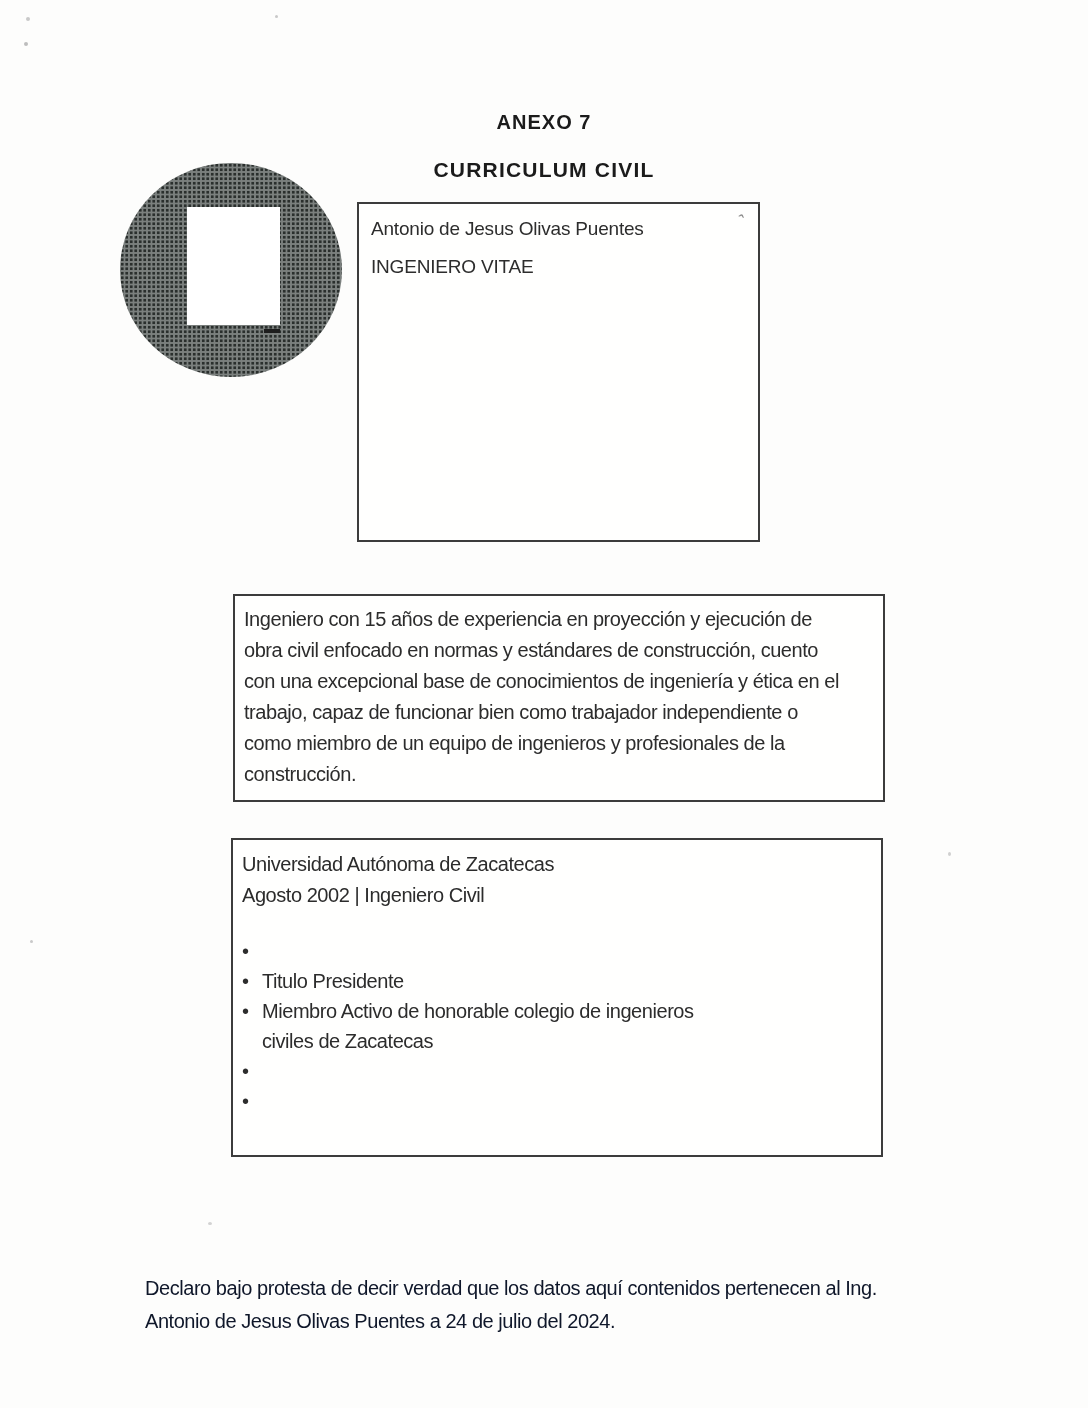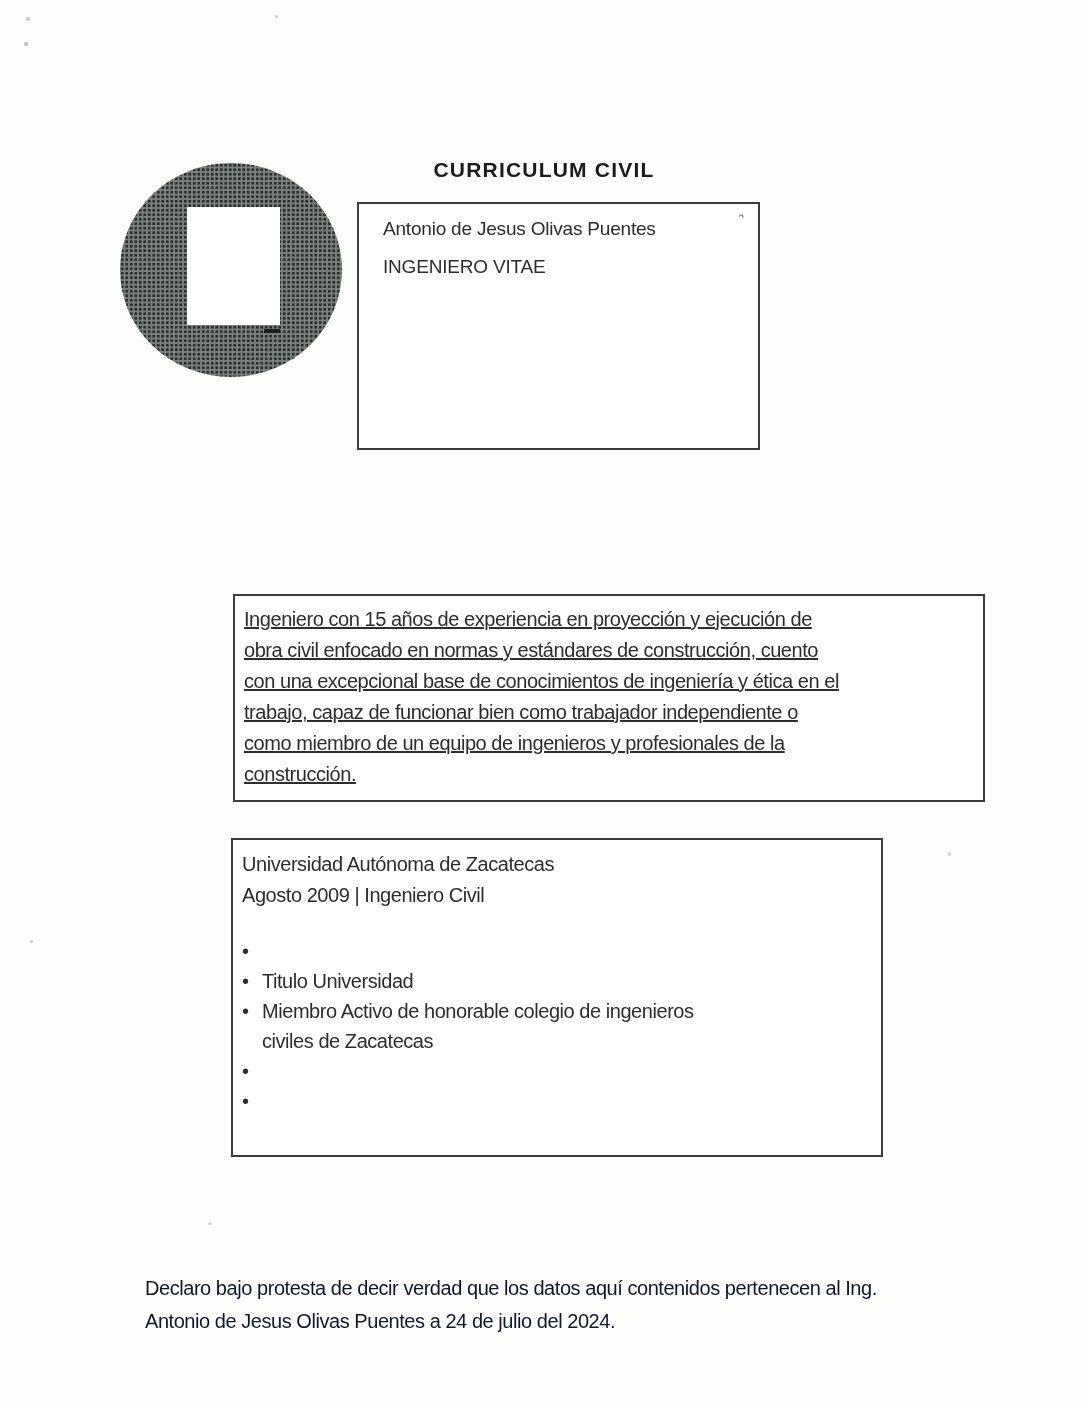--- a/index.html
+++ b/index.html
@@ -26,36 +26,36 @@
   .photo .cutout {
     position:absolute; left:67px; top:44px; width:93px; height:118px;
     background:#ffffff;
   }
   .photo .dash {
     position:absolute; left:144px; top:166px; width:16px; height:4px;
     background:#1e1e1e;
   }
 
   .name-card {
-    position:absolute; left:357px; top:202px; width:403px; height:248px;
+    position:absolute; left:357px; top:202px; width:403px; height:340px;
     border:2px solid #3c3c3c; background:#fffffe;
-    padding:14px 24px; box-sizing:border-box;
+    padding:14px 12px; box-sizing:border-box;
   }
   .name-card .name { font-size:19px; letter-spacing:-0.2px; }
   .name-card .role { font-size:19px; letter-spacing:-0.2px; margin-top:16px; }
   .name-card .tick {
     position:absolute; right:16px; top:8px; color:#8f8f8f; font-size:16px;
     font-weight:700; transform:rotate(18deg);
   }
 
   .bordered-box {
     position:absolute; border:2px solid #3c3c3c; background:#fffffe;
     box-sizing:border-box;
   }
-  .summary-box { left:233px; top:594px; width:752px; min-height:198px; padding:8px 8px 10px 9px;text-decoration:underline; }
+  .summary-box { left:233px; top:594px; width:652px; min-height:198px; padding:8px 8px 10px 9px; }
   .education-box { left:231px; top:838px; width:652px; min-height:319px; padding:9px 8px 0 9px; }
 
   .body-text {
     font-size:20px; line-height:31px; letter-spacing:-0.45px;
     white-space:pre-line; color:#2c2c2c;
   }
   .edu-line { font-size:20px; line-height:31px; letter-spacing:-0.45px; color:#2c2c2c; }
   .bullets { margin-top:25px; }
   .bullet { display:flex; align-items:flex-start; }
   .bullet .marker { flex:none; width:20px; font-size:20px; line-height:30px; color:#2c2c2c; }
@@ -74,20 +74,21 @@
   .s3 { left:275px; top:15px; width:3px; height:3px; }
   .s4 { left:30px; top:940px; width:3px; height:3px; }
   .s5 { left:208px; top:1222px; width:4px; height:3px; background:#d2d2d2; }
   .s6 { left:948px; top:852px; width:3px; height:4px; background:#d0d0d0; }
 </style>
 </head>
 <body>
 
 <div class="page">
 
+  <div class="centered-heading annex">ANEXO 7</div>
 
   <div class="centered-heading doc-title">CURRICULUM CIVIL</div>
 
   <div class="photo">
     <div class="cutout"></div>
     <div class="dash"></div>
   </div>
 
   <div class="name-card">
     <div class="name">Antonio de Jesus Olivas Puentes</div>
@@ -99,29 +100,29 @@
     <div class="body-text">Ingeniero con 15 años de experiencia en proyección y ejecución de
 obra civil enfocado en normas y estándares de construcción, cuento
 con una excepcional base de conocimientos de ingeniería y ética en el
 trabajo, capaz de funcionar bien como trabajador independiente o
 como miembro de un equipo de ingenieros y profesionales de la
 construcción.</div>
   </div>
 
   <div class="bordered-box education-box">
     <div class="edu-line">Universidad Autónoma de Zacatecas</div>
-    <div class="edu-line">Agosto 2009 | Ingeniero Civil</div>
+    <div class="edu-line">Agosto 2002 | Ingeniero Civil</div>
 
     <div class="bullets">
       <div class="bullet">
         <span class="marker">•</span>
       </div>
       <div class="bullet">
         <span class="marker">•</span>
-        <span class="body-text">Titulo Universidad</span>
+        <span class="body-text">Titulo Presidente</span>
       </div>
       <div class="bullet">
         <span class="marker">•</span>
         <span class="body-text">Miembro Activo de honorable colegio de ingenieros
 civiles de Zacatecas</span>
       </div>
       <div class="bullet">
         <span class="marker">•</span>
       </div>
       <div class="bullet">

